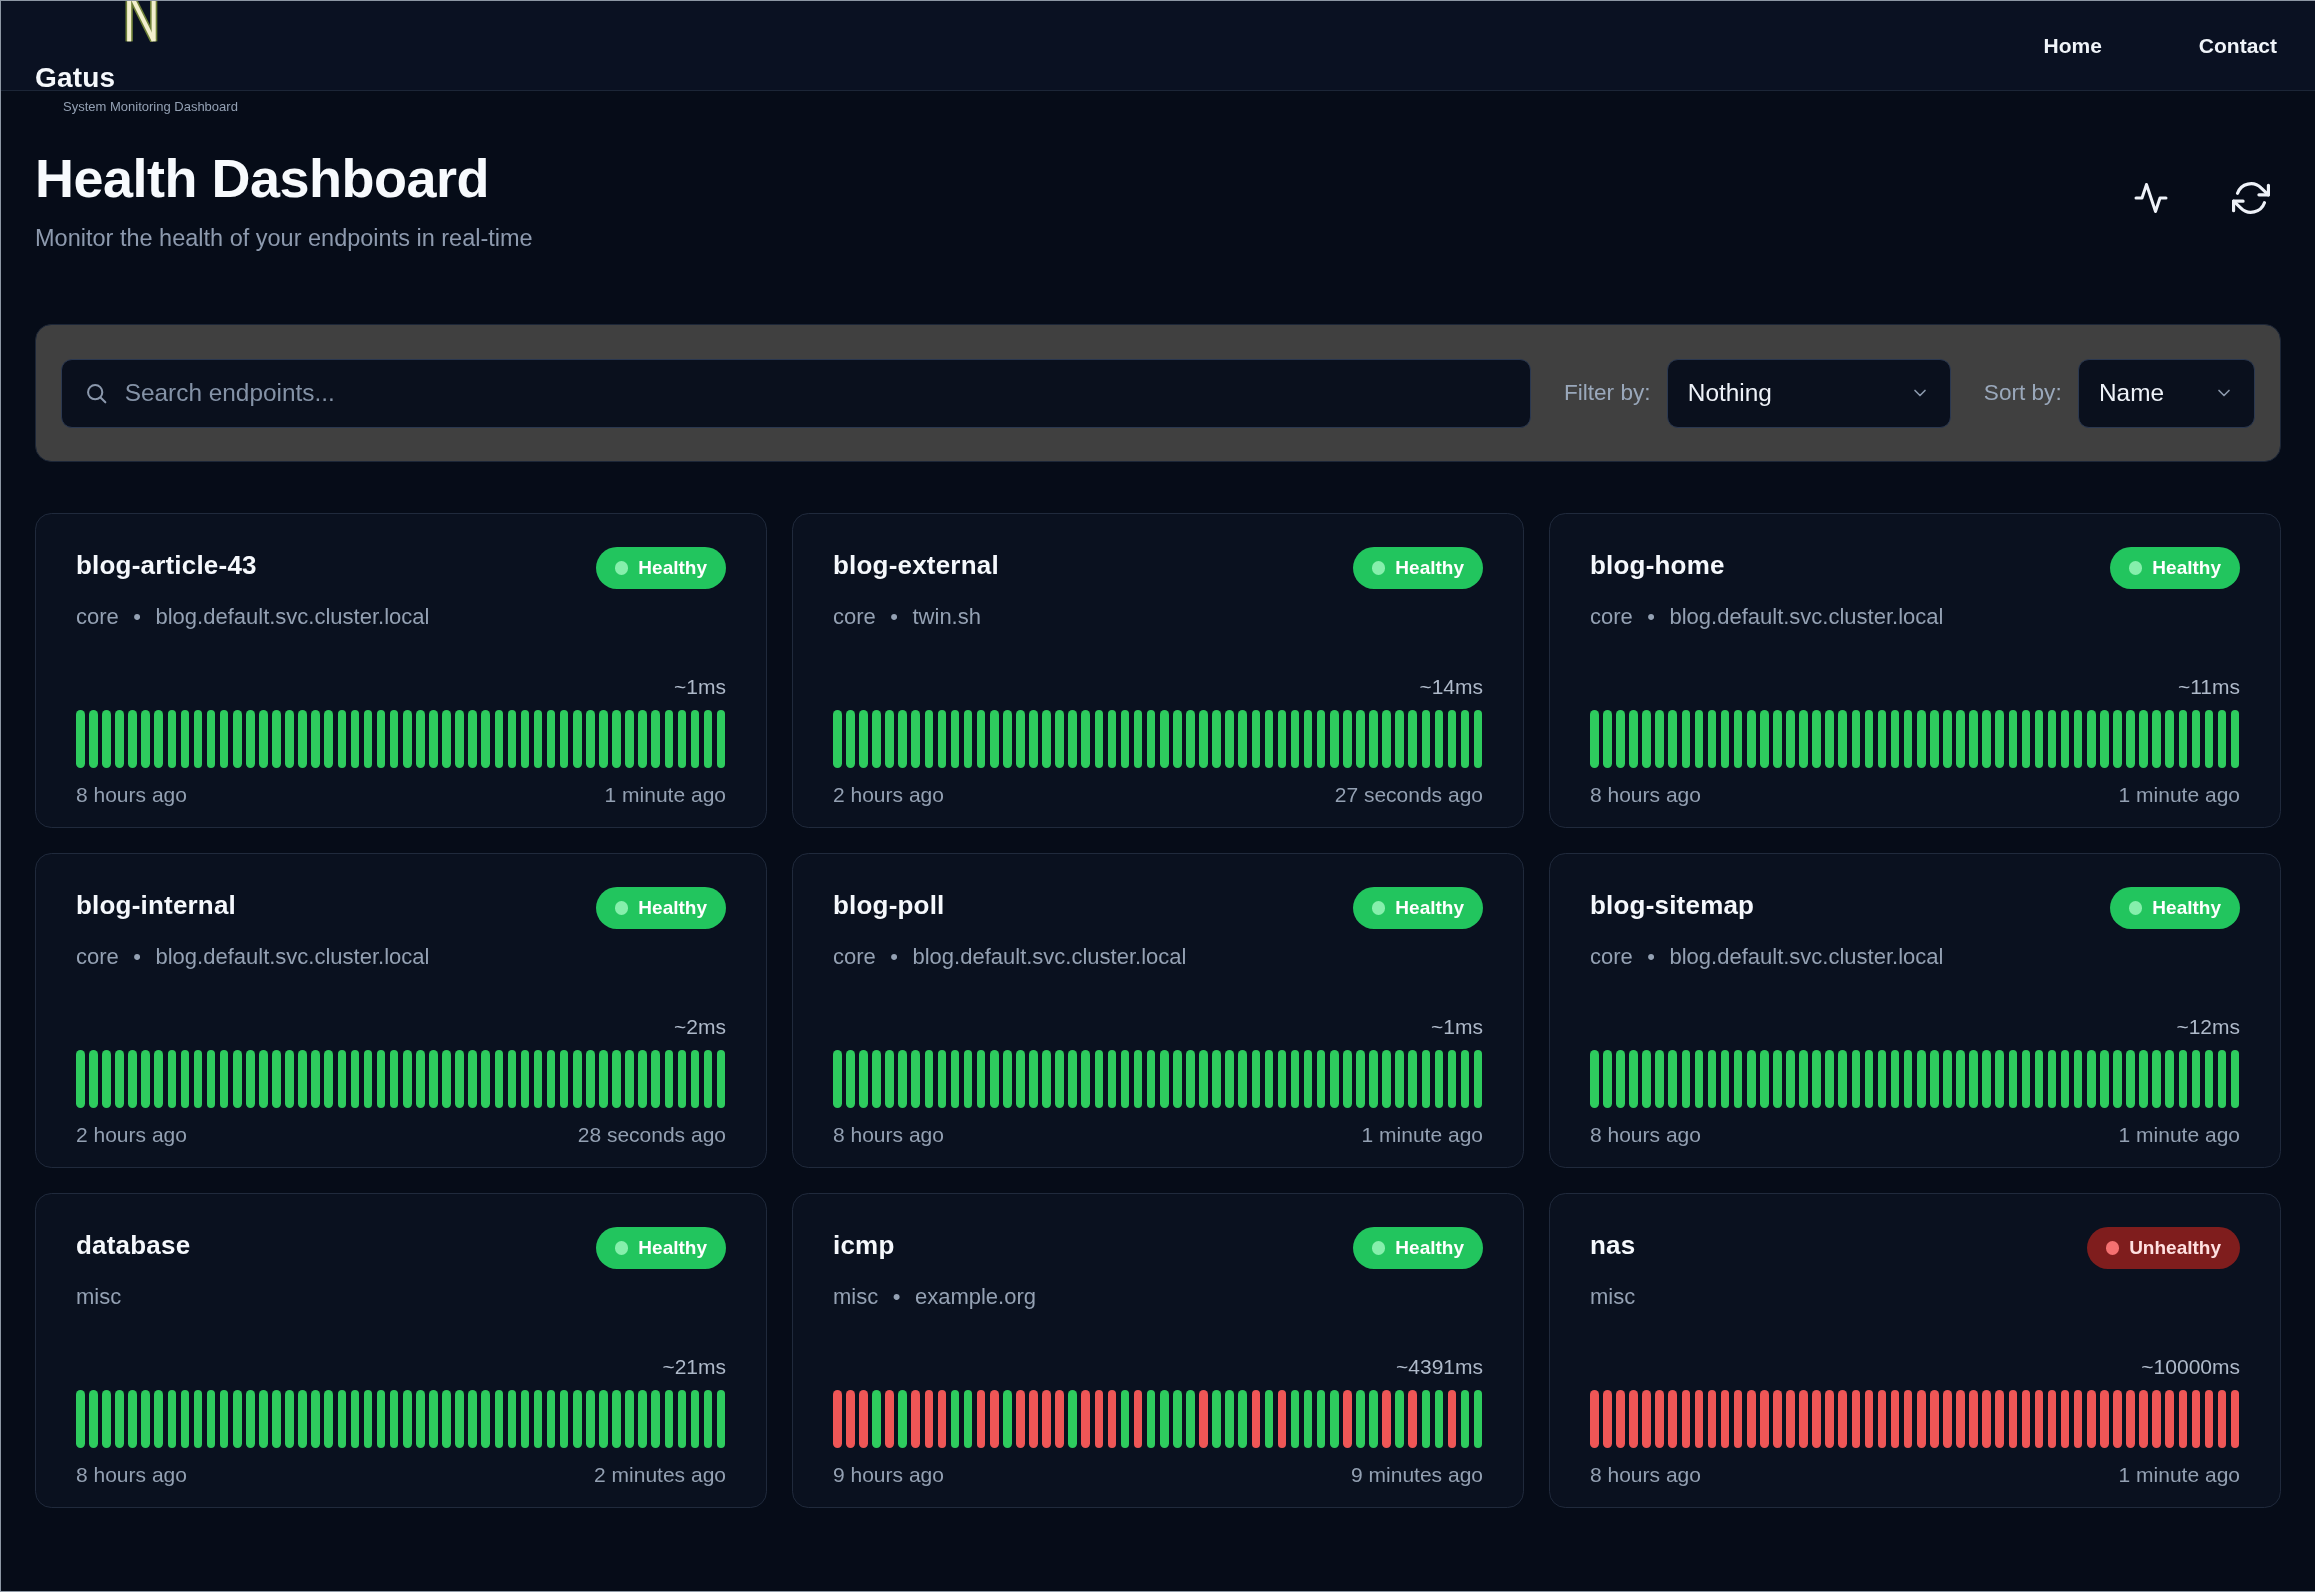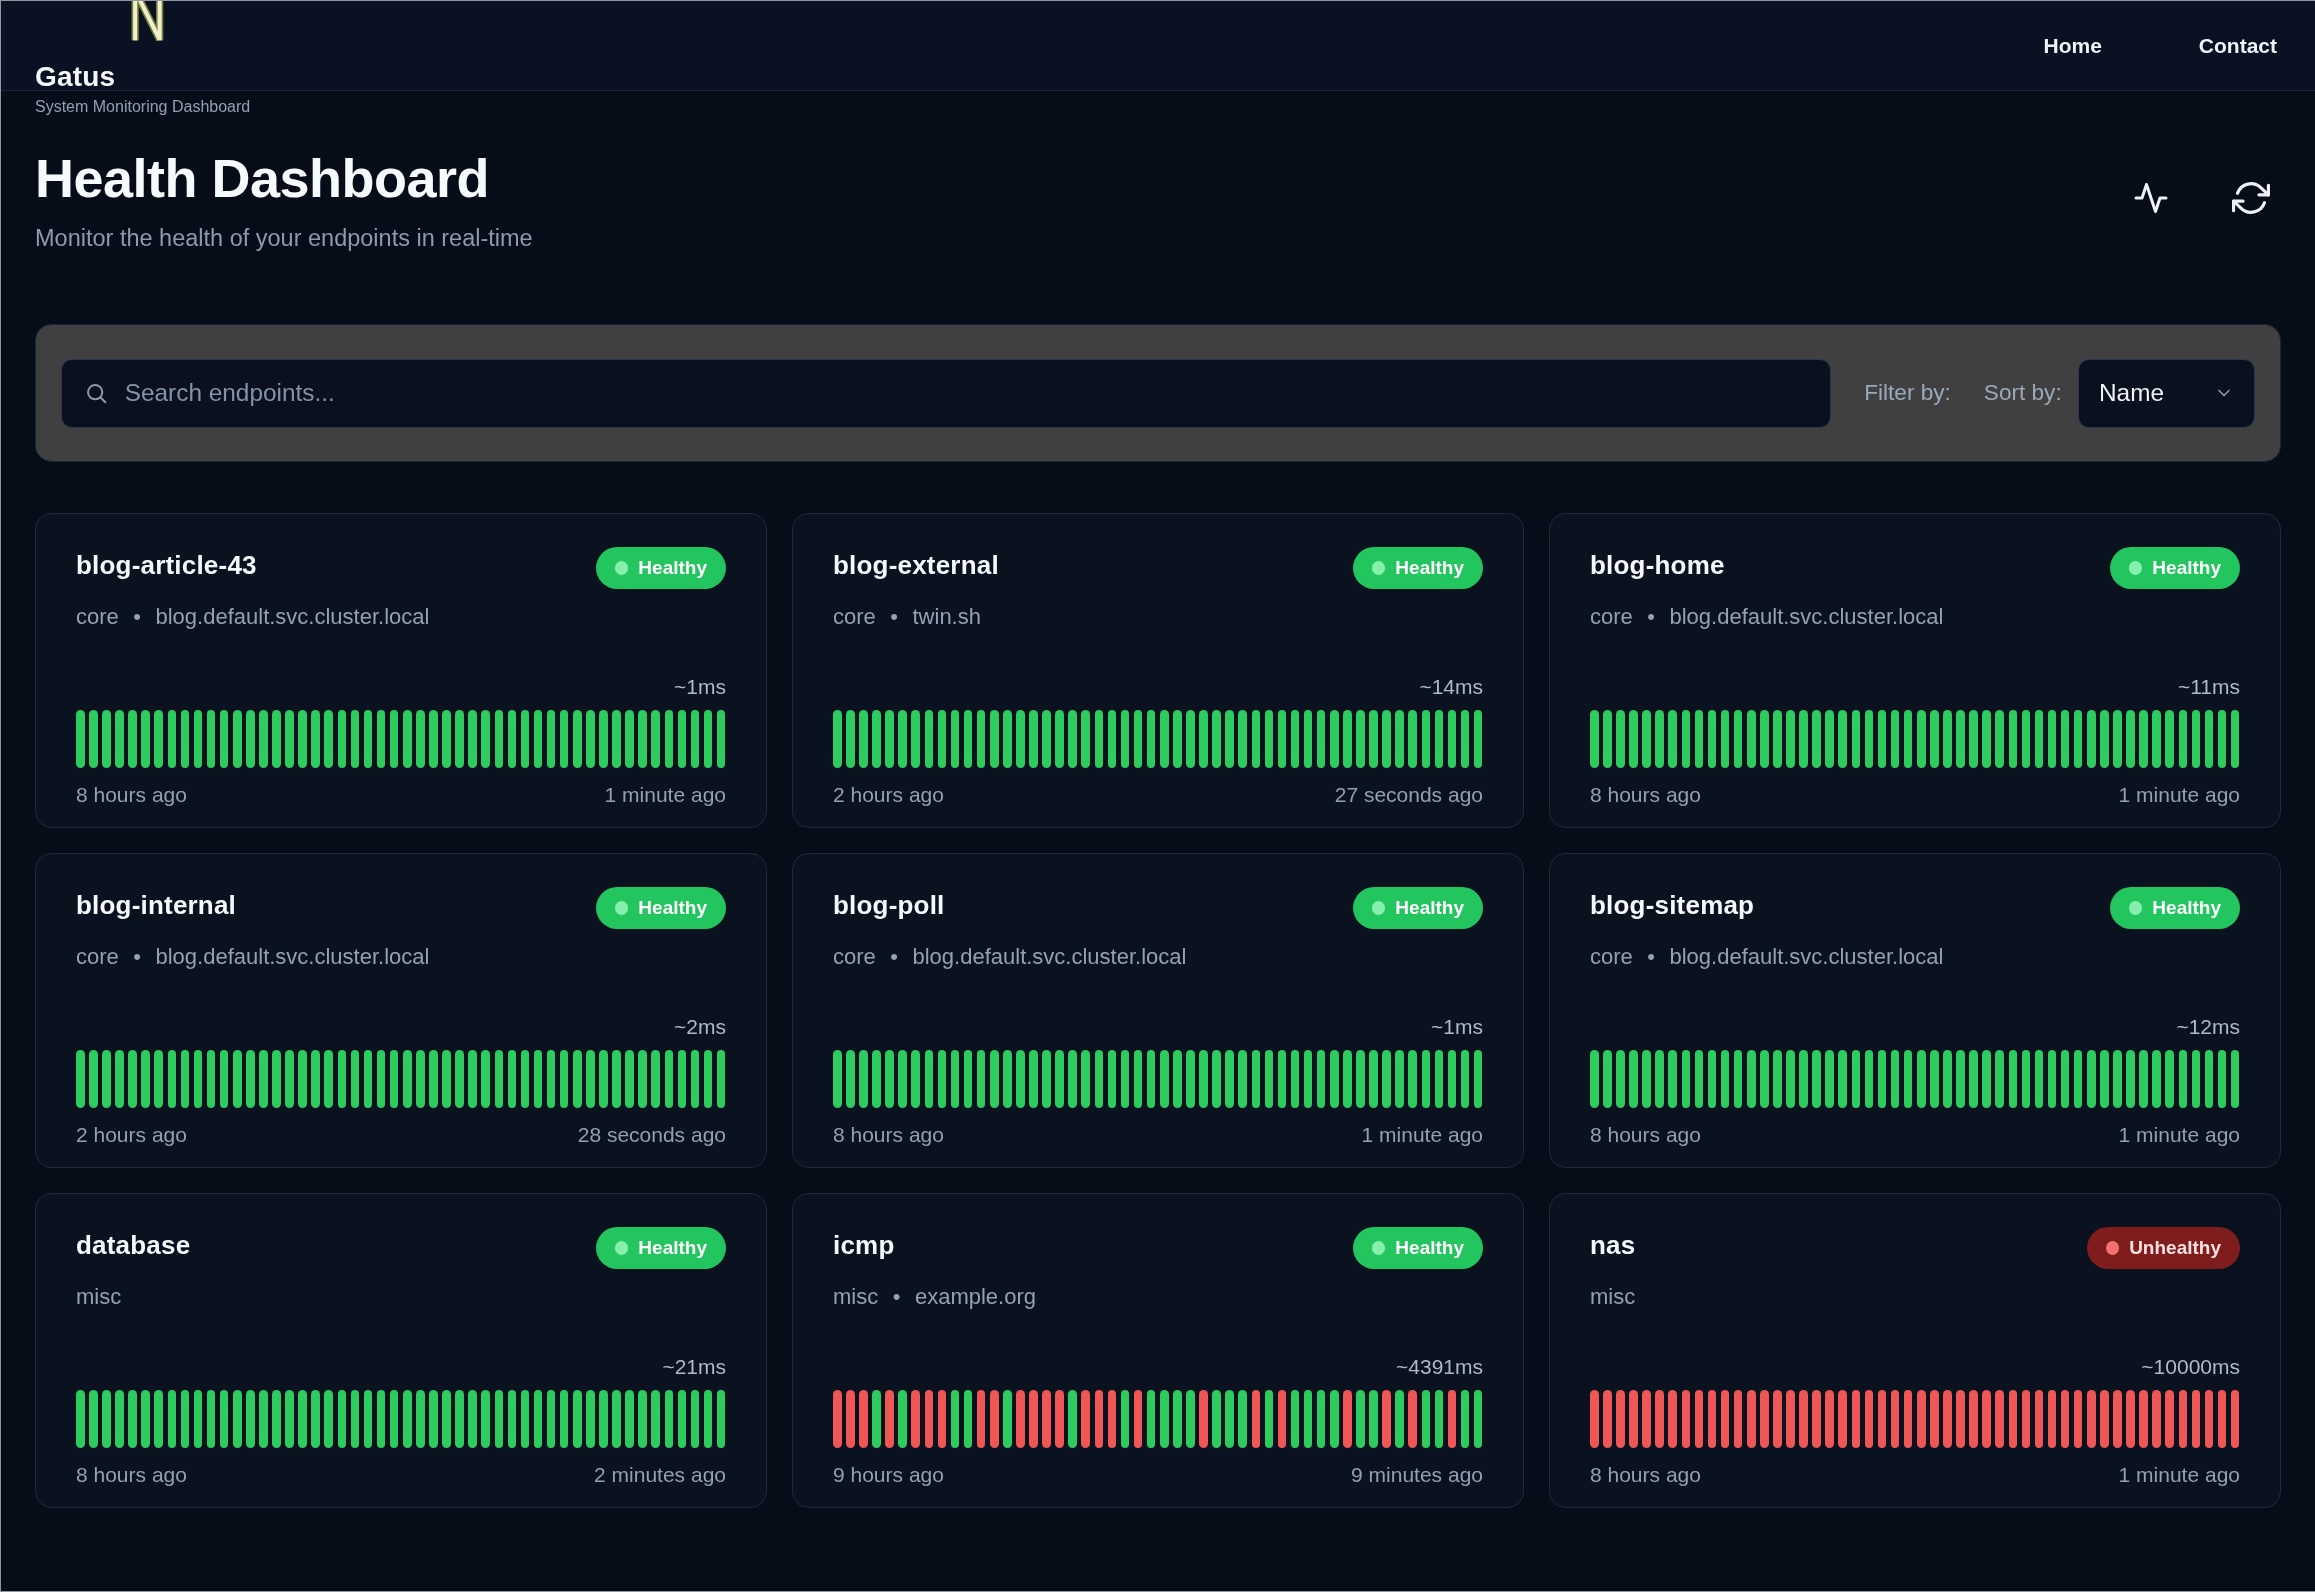--- a/index.html
+++ b/index.html
@@ -13,21 +13,21 @@
 
   
   header {
     height:90px; background:#0a1122; border-bottom:0.9px solid #1c2637;
     display:flex; align-items:center; justify-content:space-between;
     padding:0 38px 0 34px;
   }
   .brand { display:flex; align-items:center; gap:20px;flex-direction:column; }
   .logo-svg { display:block; margin-top:5.4px; }
   .brand-title { font-size:28px; font-weight:700; color:#f5f8fc; letter-spacing:0.2px; }
-  .brand-subtitle { font-size:16px; color:#93a0b3; margin-top:5.4px; }
+  .brand-subtitle { font-size:13px; color:#93a0b3; margin-top:5.4px;margin-left:28px; }
   nav { display:flex; align-items:center; gap:97px; }
   nav a { font-size:21px; font-weight:600; color:#f0f4f9; text-decoration:none; cursor:pointer; }
 
   
   main { padding:0 34px; }
   .page-head { margin-top:56px; display:flex; align-items:center; justify-content:space-between; }
   h1 { font-size:54px; font-weight:800; color:#f7fafd; letter-spacing:-0.5px; }
   .page-subtitle { font-size:23.5px; color:#8d9aae; margin-top:16.3px; }
   .head-actions { display:flex; align-items:center; gap:63px; padding-right:11px; }
   .icon-btn { background:none; border:none; cursor:pointer; color:#eef2f8; display:block; }
@@ -146,20 +146,26 @@
 
     <section class="toolbar">
       <div class="search-box">
         <svg width="24.4" height="24.4" viewBox="0 0 24 24" fill="none" stroke="currentColor" stroke-width="2" stroke-linecap="round">
           <circle cx="11" cy="11" r="7"></circle>
             <line x1="16.5" y1="16.5" x2="21" y2="21"></line>
         </svg>
         <input type="text" placeholder="Search endpoints..." style="">
       </div>
       <span class="ctl-label">Filter by:</span>
+      <div class="select filter">
+        <span class="value">Nothing</span>
+        <svg width="20" height="20" viewBox="0 0 24 24" fill="none" stroke="currentColor" stroke-width="2" stroke-linecap="round" stroke-linejoin="round">
+          <polyline points="6 9 12 15 18 9"></polyline>
+        </svg>
+      </div>
       <span class="ctl-label">Sort by:</span>
       <div class="select sort">
         <span class="value">Name</span>
         <svg width="20" height="20" viewBox="0 0 24 24" fill="none" stroke="currentColor" stroke-width="2" stroke-linecap="round" stroke-linejoin="round">
           <polyline points="6 9 12 15 18 9"></polyline>
         </svg>
       </div>
     </section>
 
     <section class="grid" id="cards">

